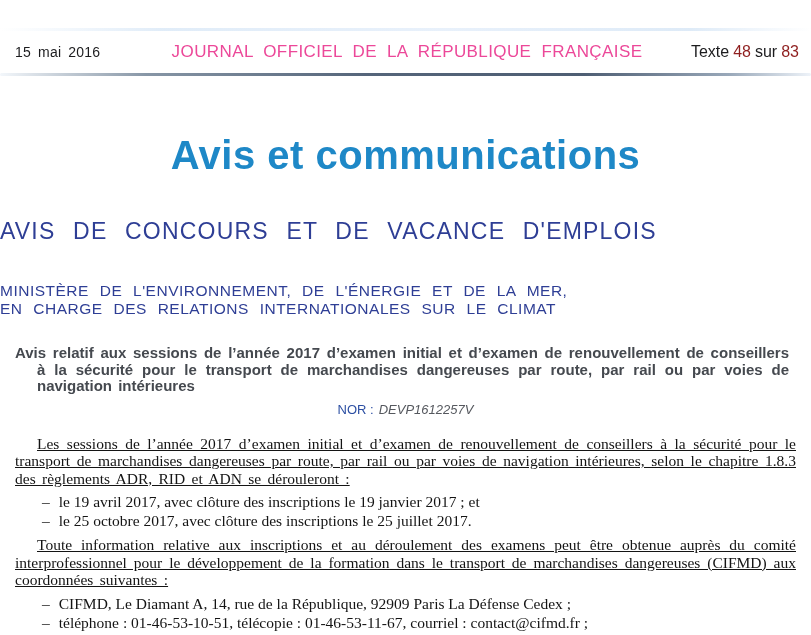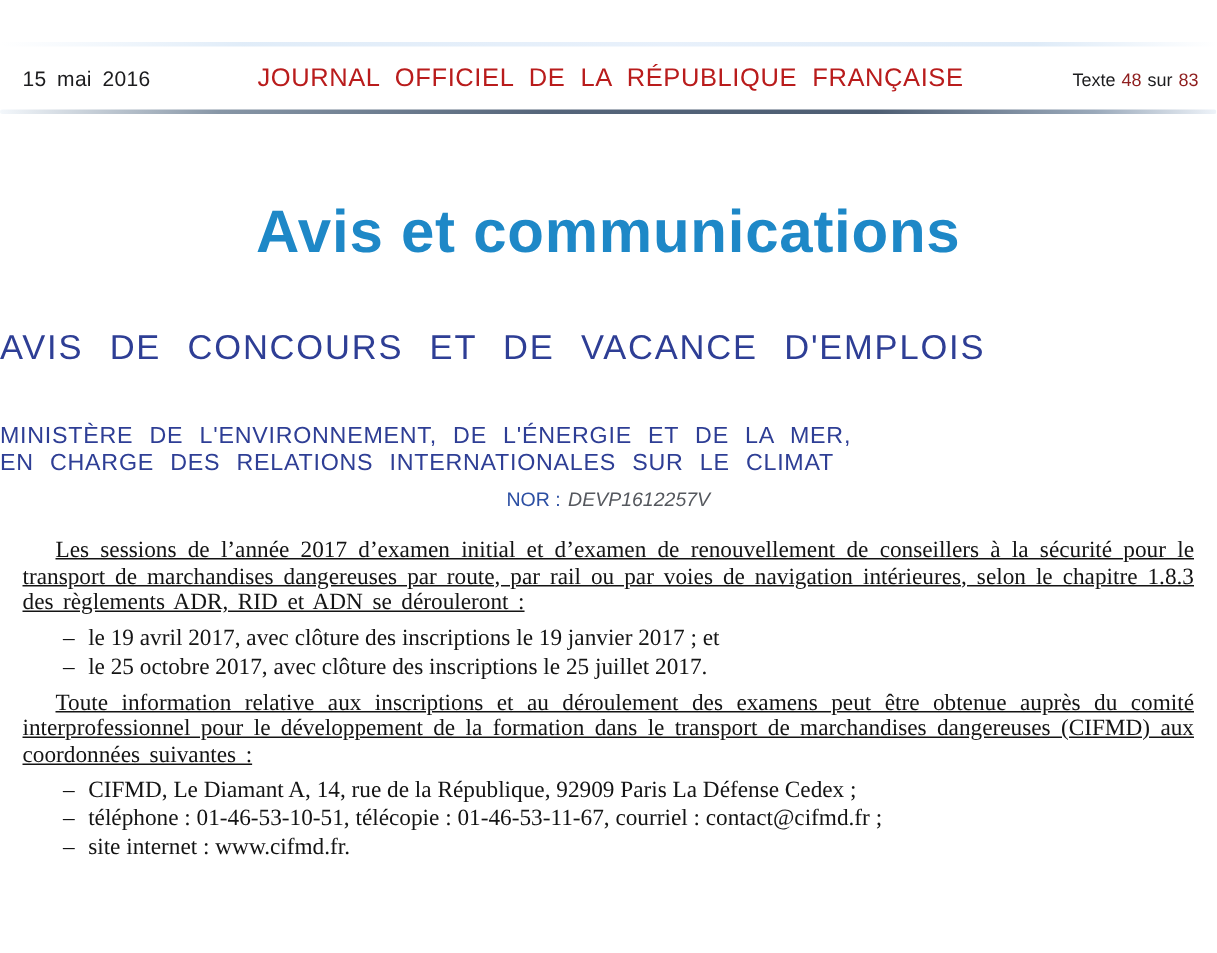--- a/index.html
+++ b/index.html
@@ -26,29 +26,29 @@
     padding: 11px 12px 0 15px;
   }
   .date {
     font-size: 14px;
     color: #1c1c1e;
     letter-spacing: 0.2px;
     word-spacing: 3px;
   }
   .journal {
     font-size: 17px;
-    color: #b91c1c;
+    color: #ec4899;
     letter-spacing: 0.4px;
     word-spacing: 5px;
     white-space: nowrap;
     text-align: left;
   }
   .texte-ref {
     text-align: right;
-    font-size: 12px;
+    font-size: 16px;
     color: #1c1c1e;
     white-space: nowrap;
   }
   .texte-ref .sep { display: inline-block; width: 4px; }
   .texte-ref .num { color: #8f1f1f; }
   .rule {
     margin-top: 11px;
     height: 3px;
     width: 100%;
     background: linear-gradient(to right, #f3f7fb, #8796a6 18%, #55657a 45%, #4e5e73 72%, #9aa9ba 90%, #eef3f9);
@@ -141,20 +141,21 @@
 
   <h1 class="main-title">Avis et communications</h1>
 
   <h2 class="section-title">AVIS DE CONCOURS ET DE VACANCE D'EMPLOIS</h2>
 
   <h3 class="ministry-title">
     <span>MINISTÈRE DE L'ENVIRONNEMENT, DE L'ÉNERGIE ET DE LA MER,</span><br>
     <span>EN CHARGE DES RELATIONS INTERNATIONALES SUR LE CLIMAT</span>
   </h3>
 
+  <p class="notice-title">Avis relatif aux sessions de l’année 2017 d’examen initial et d’examen de renouvellement de conseillers à la sécurité pour le transport de marchandises dangereuses par route, par rail ou par voies de navigation intérieures</p>
 
   <p class="nor">
     <span class="nor-label">NOR :</span><span class="nor-value">DEVP1612257V</span>
   </p>
 
   <div class="body-copy">
 
     <p class="body-p first">Les sessions de l’année 2017 d’examen initial et d’examen de renouvellement de conseillers à la sécurité pour le transport de marchandises dangereuses par route, par rail ou par voies de navigation intérieures, selon le chapitre 1.8.3 des règlements ADR, RID et ADN se dérouleront :</p>
 
     <div class="list">

